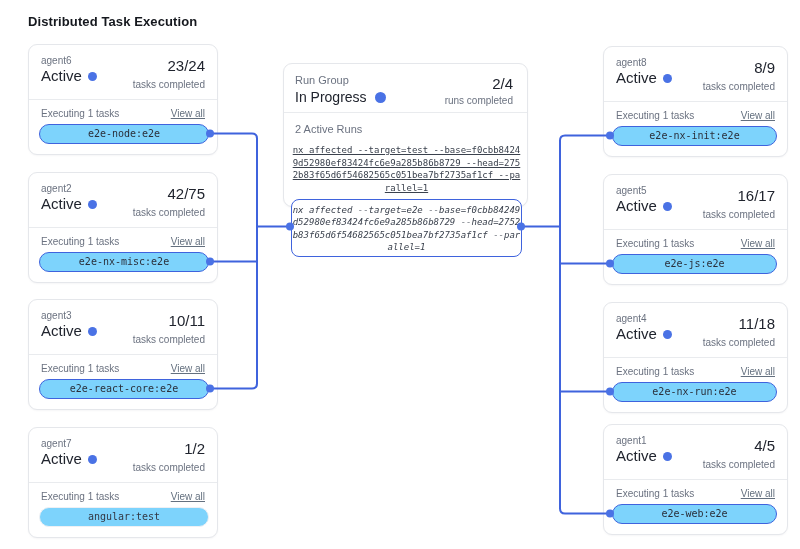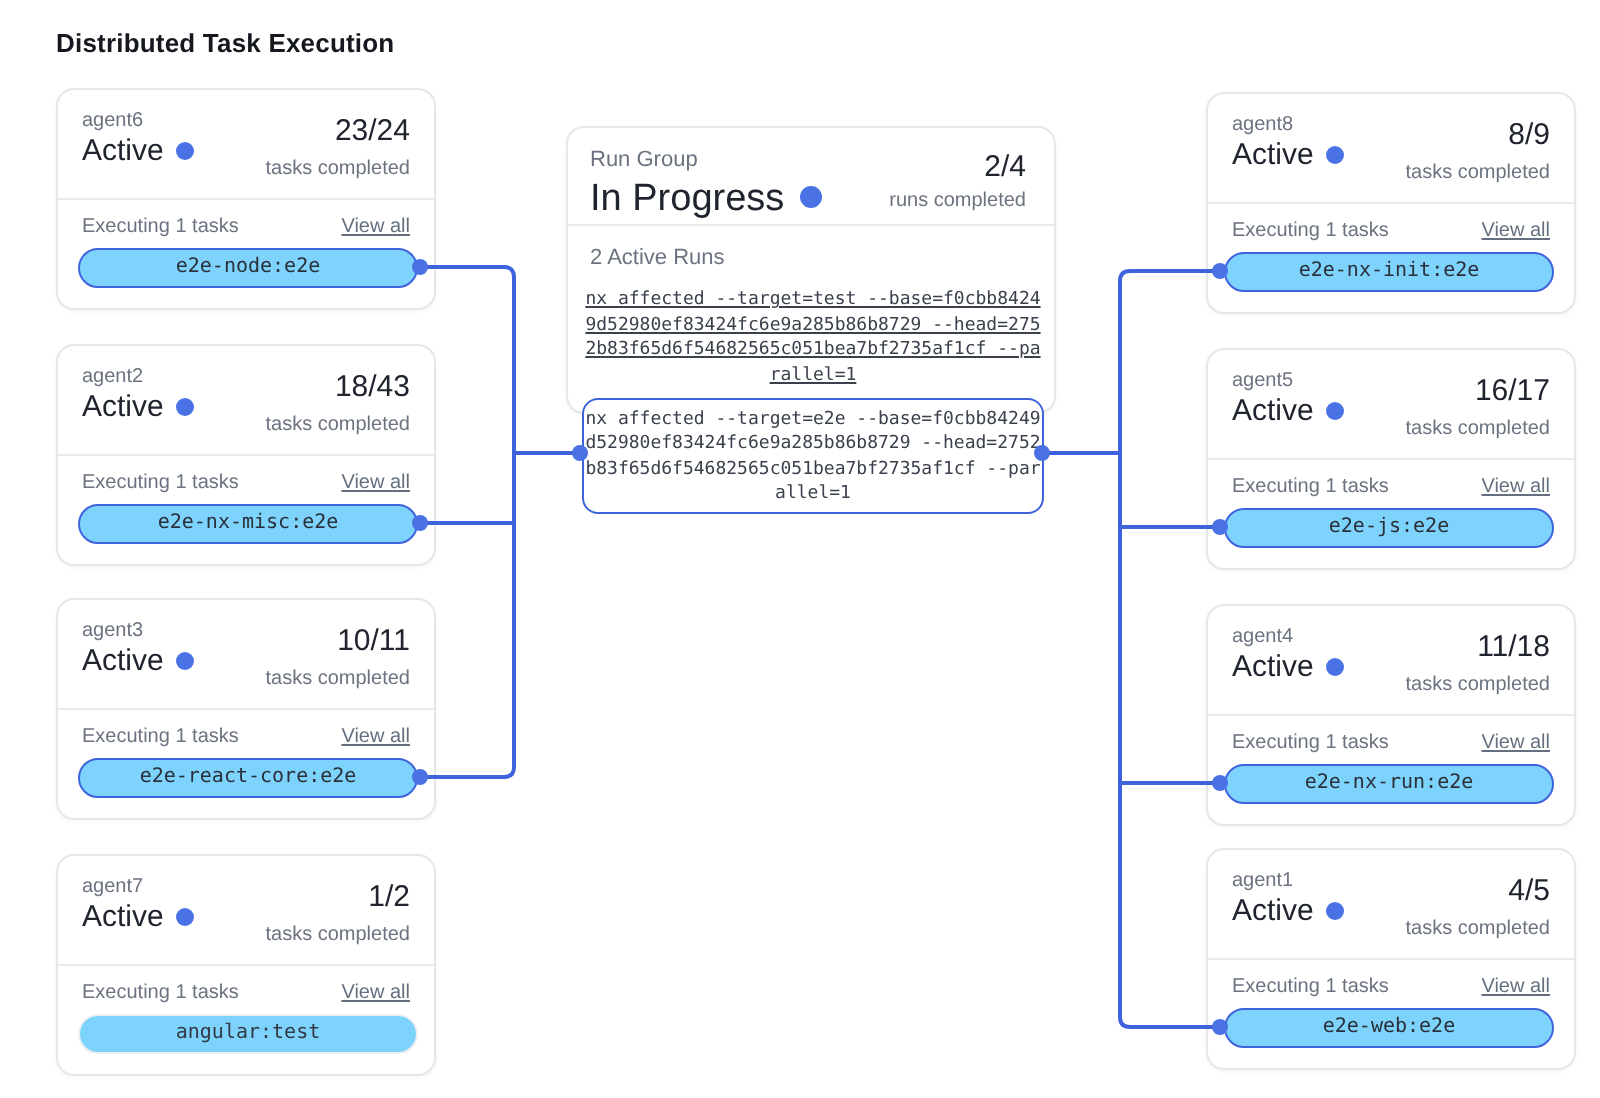--- a/index.html
+++ b/index.html
@@ -37,34 +37,34 @@
     position:absolute; left:10px; right:8px; top:79px; height:20px;
     border:1.5px solid #3f63dd; border-radius:10px; background:#7dd3fc;
     font-family:"DejaVu Sans Mono", monospace; font-size:10px; color:#2a2f3a;
     text-align:center; line-height:17px;
   }
   .agent-card.right .task-pill { left:8px; right:10px; }
   .task-pill.plain { border:1px solid #eef0f4; color:#333945; }
   
   .run-card { left:283px; top:63px; width:245px; height:144px; }
   .rg-label { position:absolute; left:11px; top:10px; font-size:11px; color:#6b7280; }
-  .rg-status { position:absolute; left:11px; top:25px; font-size:19px; font-weight:500; color:#20242e; }
+  .rg-status { position:absolute; left:11px; top:25px; font-size:14px; font-weight:500; color:#20242e; }
   .rg-status .status-dot { width:11px; height:11px; margin-left:8px; }
   .rg-count { position:absolute; right:14px; top:11px; font-size:15px; font-weight:500; color:#20242e; }
   .rg-count-cap { position:absolute; right:14px; top:31px; font-size:10px; color:#6b7280; }
   .rg-divider { position:absolute; left:0; right:0; top:48px; height:1px; background:#e9ebee; }
   .rg-active { position:absolute; left:11px; top:59px; font-size:11px; color:#6b7280; }
   .cmd {
     font-family:"DejaVu Sans Mono", monospace; font-size:9px; line-height:12.5px;
     color:#3a414d; text-align:center; word-break:break-all;
   }
   .cmd-plain { position:absolute; top:80px; left:8.5px; width:228px;text-decoration:underline; }
   .cmd-box {
     position:absolute; top:135px; left:7px; width:231px; height:58px;
-    border:1.5px solid #3f63dd; border-radius:8px; background:#fff; padding-top:3.5px;
+    border:1.5px solid #3f63dd; border-radius:8px; background:#fff; padding-top:3.5px;font-style:italic;
   }
   
   .wires { position:absolute; left:0; top:0; width:800px; height:549px; pointer-events:none; }
 </style>
 </head>
 <body>
 
 <div class="canvas">
 
   <div class="page-title">Distributed Task Execution</div>
@@ -76,21 +76,21 @@
     <div class="agent-count-cap">tasks completed</div>
     <div class="card-divider"></div>
     <div class="exec-label">Executing 1 tasks</div>
     <div class="view-all">View all</div>
     <div class="task-pill">e2e-node:e2e</div>
   </div>
 
   <div class="card agent-card" style="left:28px; top:172px;">
     <div class="agent-name">agent2</div>
     <div class="agent-status"><span>Active</span><span class="status-dot"></span></div>
-    <div class="agent-count">18/43</div>
+    <div class="agent-count">42/75</div>
     <div class="agent-count-cap">tasks completed</div>
     <div class="card-divider"></div>
     <div class="exec-label">Executing 1 tasks</div>
     <div class="view-all">View all</div>
     <div class="task-pill">e2e-nx-misc:e2e</div>
   </div>
 
   <div class="card agent-card" style="left:28px; top:299px;">
     <div class="agent-name">agent3</div>
     <div class="agent-status"><span>Active</span><span class="status-dot"></span></div>

